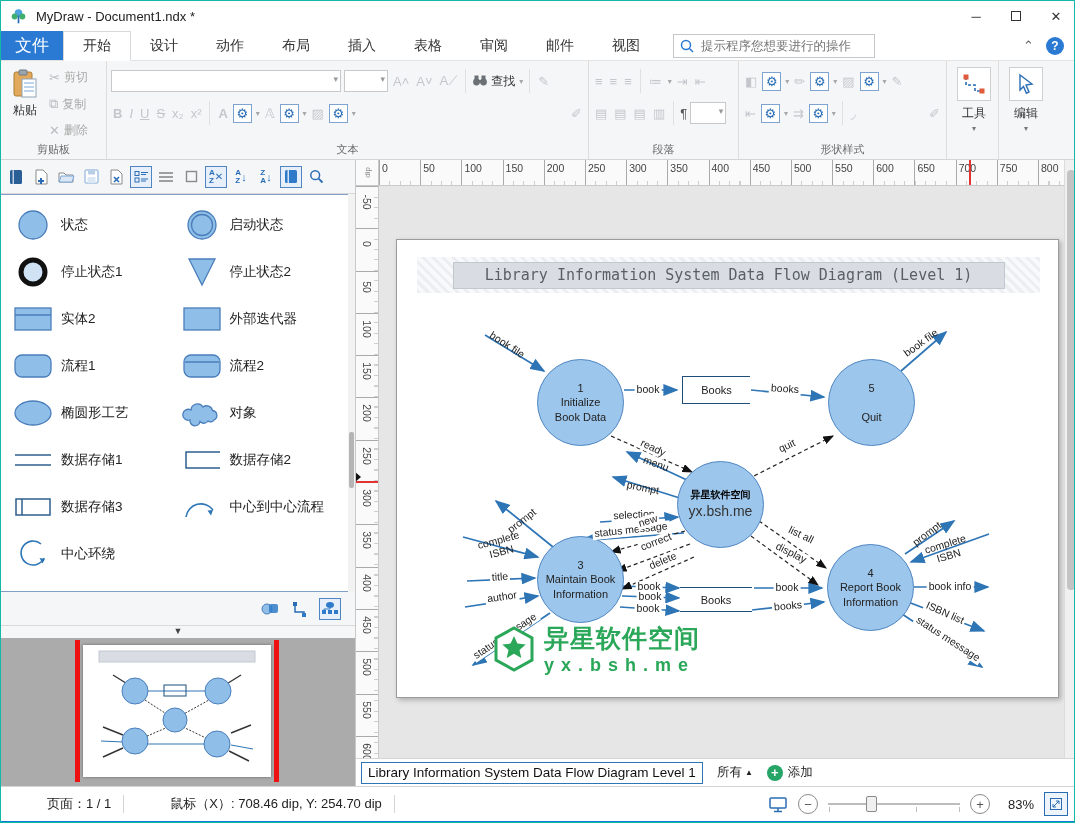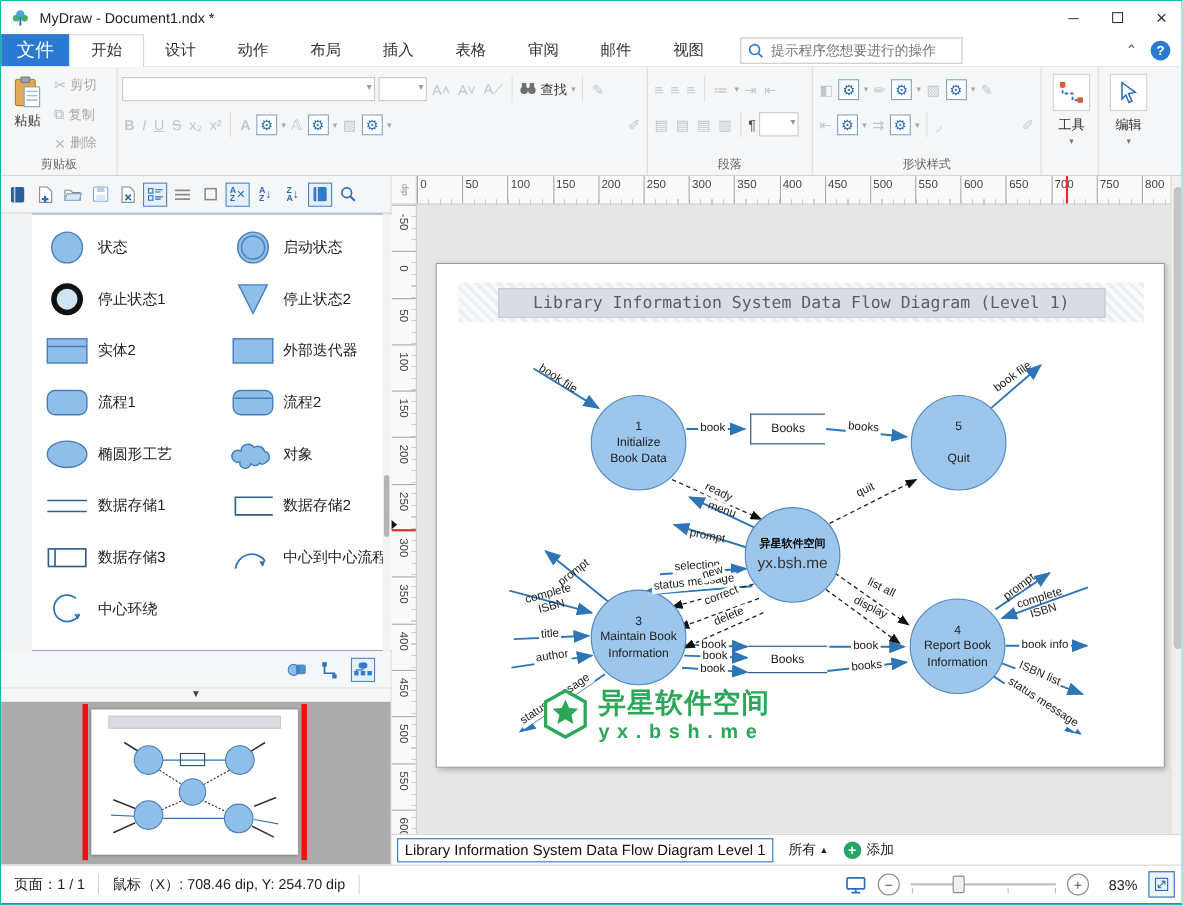--- a/index.html
+++ b/index.html
@@ -42,21 +42,21 @@
   .vsep{width:1px;height:24px;background:#e0e0e0;margin:0 3px;}
   .bigtool{width:46px;display:flex;flex-direction:column;align-items:center;padding-top:2px;cursor:pointer;}
   .bigtool .tbox{width:34px;height:34px;border:1px solid #cfcfcf;background:#fff;display:flex;align-items:center;justify-content:center;}
   .bigtool .blab{font-size:12px;color:#333;margin-top:4px;}
   .bigtool .dd{font-size:8px;color:#777;margin-top:2px;}
   
   .leftpanel{position:absolute;left:0;top:159px;width:355px;height:626px;background:#f2f3f4;border-right:1px solid #c9c9c9;}
   .ptoolbar{position:absolute;left:0;top:0;width:100%;height:34px;display:flex;align-items:center;gap:3px;padding:0 4px;border-bottom:1px solid #d9d9d9;background:#f5f6f7;}
   .pico{width:22px;height:22px;display:flex;align-items:center;justify-content:center;cursor:pointer;}
   .pico.sel{border:1px solid #4f86c2;background:#e7f0fa;}
-  .shapelist{position:absolute;left:0;top:34px;width:348px;height:398px;background:#fff;border:1px solid #7f9fc4;border-left:none;display:grid;grid-template-columns:1fr 1fr;grid-auto-rows:47px;padding:6px 0 0 10px;margin-left:28px;}
+  .shapelist{position:absolute;left:0;top:34px;width:348px;height:398px;background:#fff;border:1px solid #7f9fc4;border-left:none;display:grid;grid-template-columns:1fr 1fr;grid-auto-rows:47px;padding:6px 0 0 10px;}
   .shitem{display:flex;align-items:center;gap:6px;cursor:pointer;}
   .shitem .slab{font-size:13.5px;color:#222;}
   .sl-scroll{position:absolute;right:0;top:34px;width:7px;height:398px;background:#f2f2f2;}
   .sl-thumb{position:absolute;right:1px;top:238px;width:5px;height:56px;background:#b5b5b5;border-radius:2px;}
   .psubbar{position:absolute;left:0;top:432px;width:100%;height:34px;background:#f5f6f7;border-bottom:1px solid #d9d9d9;display:flex;align-items:center;justify-content:flex-end;gap:8px;padding-right:14px;}
   .collapse{position:absolute;left:0;top:466px;width:100%;height:12px;text-align:center;font-size:9px;color:#444;cursor:pointer;background:#f5f6f7;}
   .panzoom{position:absolute;left:0;top:478px;width:100%;height:148px;background:#ababab;}
   .redbar{position:absolute;top:2px;width:5px;height:142px;background:#ee1111;}
   .thumbpage{position:absolute;left:82px;top:7px;width:188px;height:132px;background:#fff;box-shadow:0 0 3px rgba(0,0,0,.4);}
   
@@ -99,21 +99,21 @@
   .wm-en{font-size:18px;font-weight:bold;color:#2aa758;letter-spacing:7px;}
   
   .pagebar{position:absolute;left:355px;top:757px;width:720px;height:28px;background:#fff;border-top:1px solid #d5d5d5;display:flex;align-items:center;}
   .ptab{margin-left:5px;height:22px;border:1px solid #2e75b6;background:#fff;display:flex;align-items:center;padding:0 6px;font-size:13.5px;color:#111;white-space:nowrap;cursor:pointer;}
   .allbtn{margin-left:14px;font-size:12.5px;color:#222;cursor:pointer;display:flex;align-items:center;gap:3px;}
   .allbtn .up{font-size:8px;color:#222;}
   .addbtn{margin-left:14px;display:flex;align-items:center;gap:5px;font-size:12.5px;color:#222;cursor:pointer;}
   .pluscirc{width:16px;height:16px;border-radius:50%;background:#27a567;color:#fff;display:flex;align-items:center;justify-content:center;font-size:13px;font-weight:bold;line-height:1;}
   
   .statusbar{position:absolute;left:0;top:785px;width:1075px;height:35px;background:#fff;border-top:1px solid #d5d5d5;display:flex;align-items:center;font-size:13px;color:#222;}
-  .statusbar .sseg{padding:0 12px;}
+  .statusbar .sseg{padding:0 12px;margin-left:34px;}
   .ssep{width:1px;height:18px;background:#d5d5d5;}
   .sb-right{margin-left:auto;display:flex;align-items:center;gap:10px;padding-right:8px;}
   .zoomctl{width:20px;height:20px;border:1px solid #8a8a8a;border-radius:50%;display:flex;align-items:center;justify-content:center;color:#555;font-size:13px;cursor:pointer;line-height:1;}
   .slider{position:relative;width:132px;height:20px;cursor:pointer;}
   .slider .track{position:absolute;left:0;right:0;top:9px;height:2px;background:#bdbdbd;}
   .slider .tick{position:absolute;top:13px;width:1px;height:5px;background:#bdbdbd;}
   .slider .handle{position:absolute;left:38px;top:2px;width:11px;height:16px;background:#f0f0f0;border:1px solid #8a8a8a;border-radius:2px;}
   .zoomtxt{font-size:13px;color:#222;min-width:34px;text-align:right;}
   .fitbtn{width:24px;height:24px;border:1px solid #2a6db5;background:#eef4fb;display:flex;align-items:center;justify-content:center;cursor:pointer;}
   .bluestrip{position:absolute;left:0;top:820px;width:1075px;height:3px;background:#0f7bd7;}
@@ -227,20 +227,21 @@
         <div class="gearbox">⚙</div>
           <span class="mini-dd">▾</span>
         <span class="gl">𝔸</span>
         <div class="gearbox">⚙</div>
           <span class="mini-dd">▾</span>
         <span class="gl">▨</span>
         <div class="gearbox">⚙</div>
           <span class="mini-dd">▾</span>
         <span class="gl" style="margin-left:auto;">✐</span>
       </div>
+      <div class="glabel">文本</div>
     </div>
 
     <div class="rgroup" style="width:150px;">
       <div class="rrow">
         <span class="gl">≡</span>
         <span class="gl">≡</span>
         <span class="gl">≡</span>
         <div class="vsep"></div>
         <span class="gl">≔</span>
           <span class="mini-dd">▾</span>

